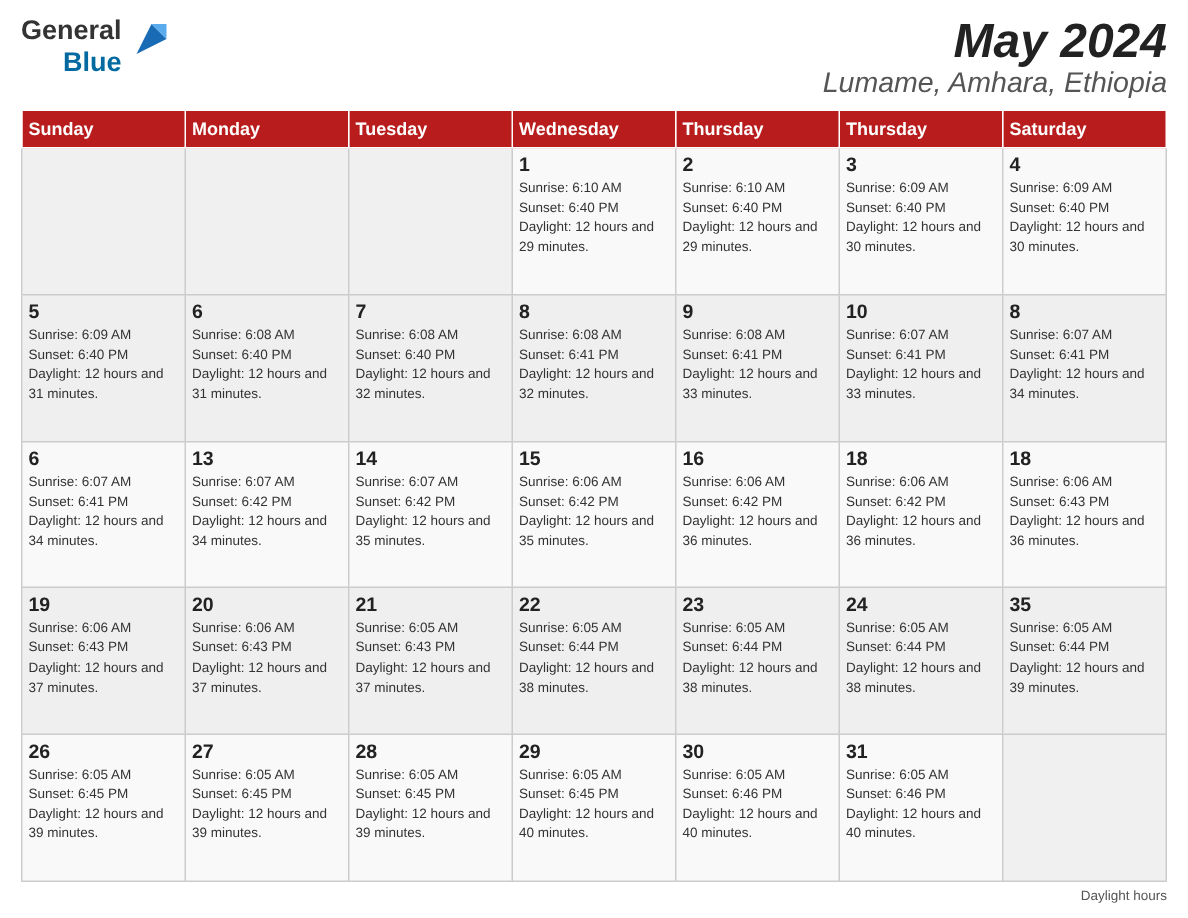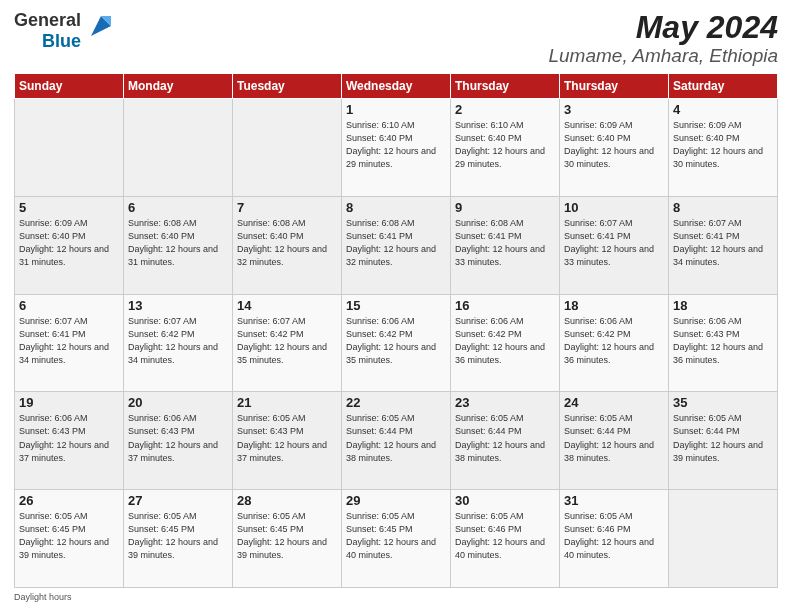--- a/index.html
+++ b/index.html
@@ -96,21 +96,21 @@
       line-height: 1.45;
       color: #333;
     }
     .empty-cell {
       background: #f0f0f0 !important;
     }
     .footer {
       margin-top: 4px;
       font-size: 9px;
       color: #555;
-      text-align: left;
+      text-align: right;
     }
   </style>
 </head>
 <body>
 
 <div class="page">
   <div class="header">
     <div class="logo">
       <div class="logo-text">
         <span style="font-size:18px;font-weight:bold;color:#333;line-height:1.15;">General</span>

